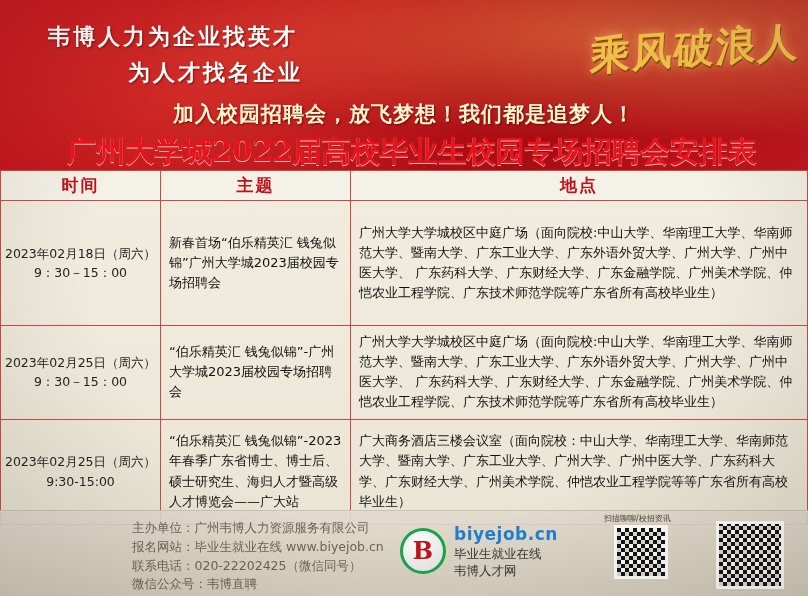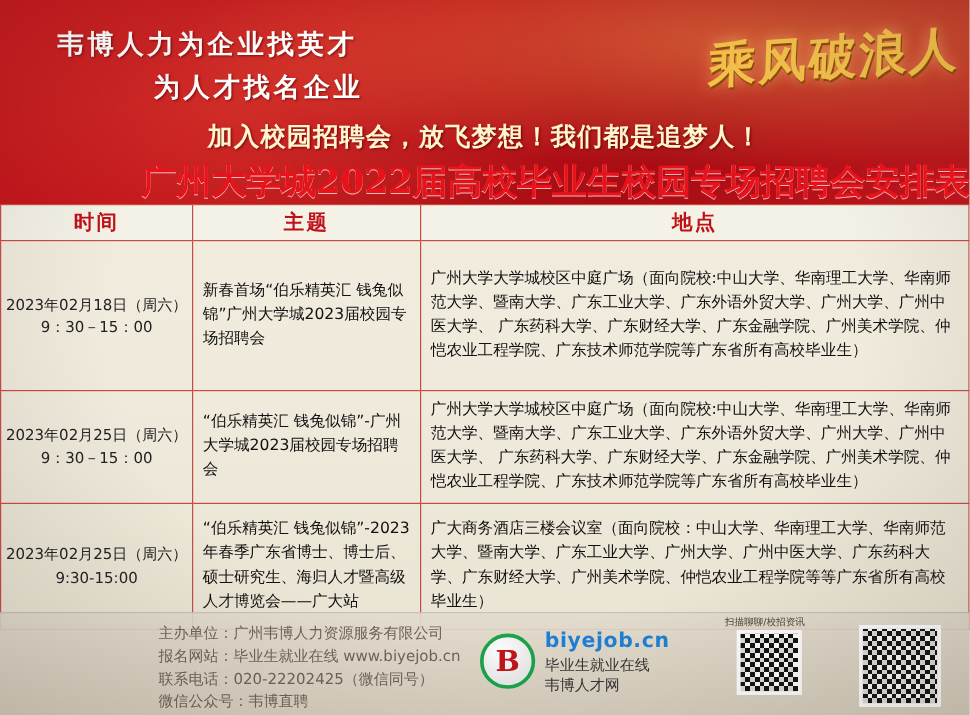--- a/index.html
+++ b/index.html
@@ -62,21 +62,21 @@
     font-size: 21px;
     color: #fff6cf;
     letter-spacing: 1px;
     text-shadow: 1px 1px 2px rgba(100,0,0,.8);
   }
 
   
   .main-title {
     position: absolute;
     top: 132px; left: 16px; right: 0;
-    text-align: right;
+    text-align: center;
     font-family: "DejaVu Serif", "Liberation Serif", serif;
     font-size: 29px;
     font-weight: bold;
     color: #e8121a;
     letter-spacing: 0px;
     white-space: nowrap;
     text-shadow: 0 1px 0 rgba(255,255,255,.7);
     z-index: 5;
   }
 

